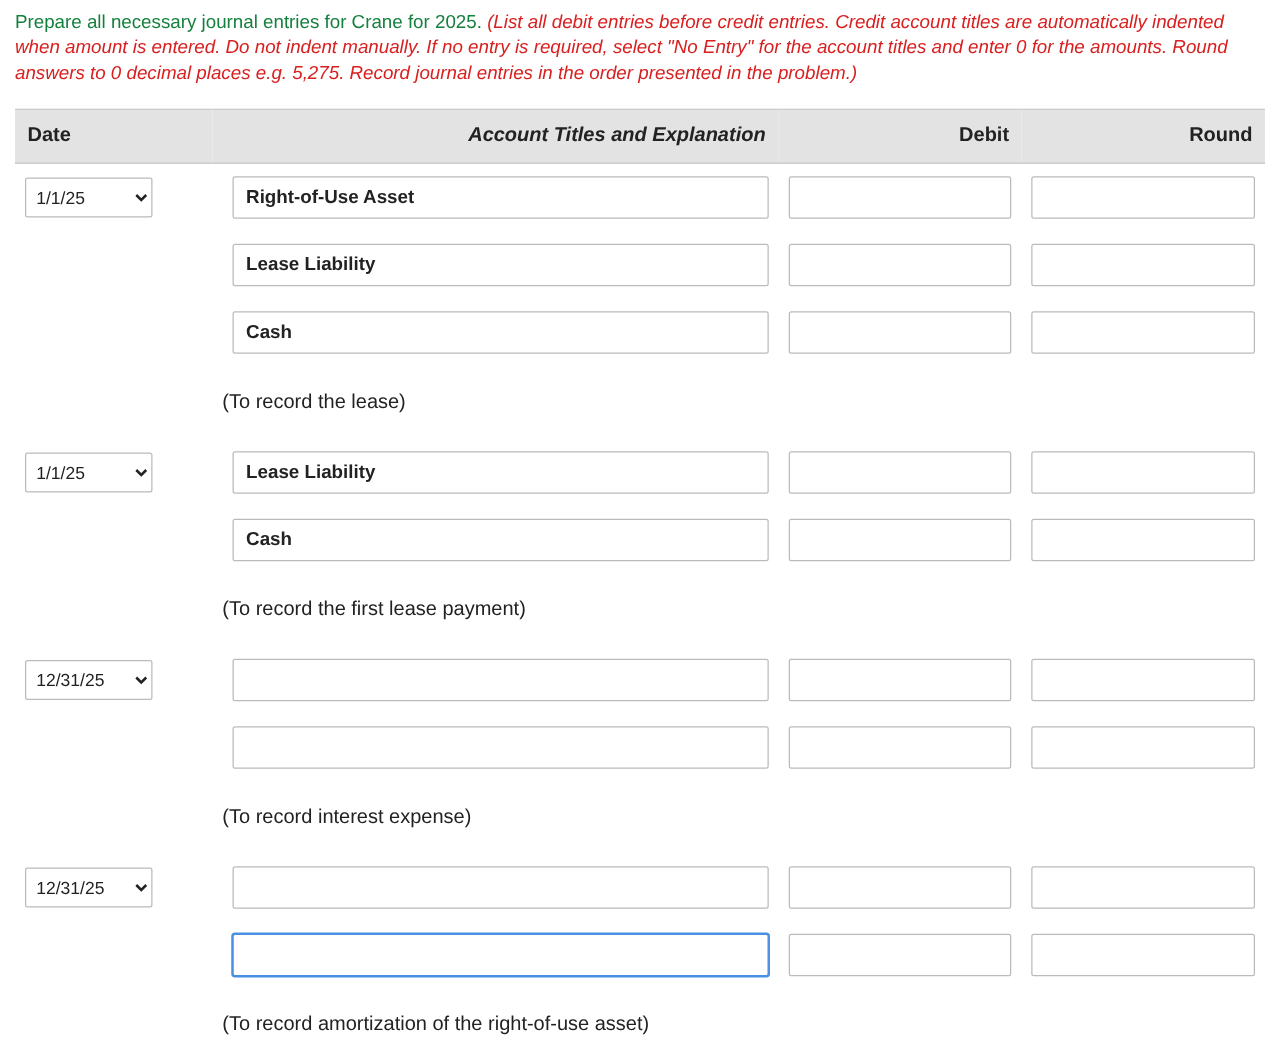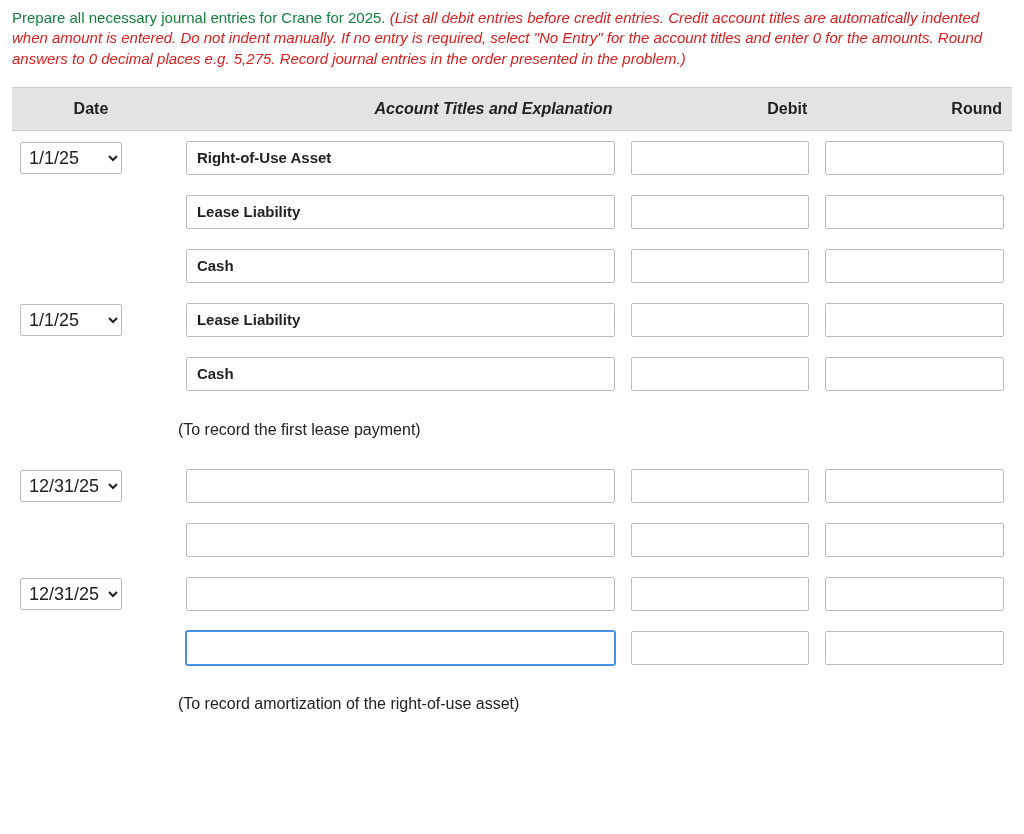--- a/index.html
+++ b/index.html
@@ -21,35 +21,35 @@
   table.jrnl thead th {
     background: #e3e3e3;
     font-weight: bold;
     text-align: right;
     padding: 12px 10px;
     border-top: 1px solid #ccc;
     border-bottom: 1px solid #ccc;
     font-size: 16px;
   }
   table.jrnl thead th.left { text-align: right; padding-left: 8px; font-style: italic; }
-  table.jrnl thead th.date { text-align: center; }
+  table.jrnl thead th.date { text-align: left; }
   table.jrnl td {
     padding: 10px 8px;
     vertical-align: middle;
   }
   .col-date   { width: 150px; }
   .col-acct   { width: 430px; }
   .col-amt    { width: 185px; }
   .col-amt2   { width: 185px; }
   select.date-sel {
     width: 102px;
     height: 32px;
     border: 1px solid #bbb;
     border-radius: 2px;
-    font-size: 18px;
+    font-size: 14px;
     padding: 0 4px;
     background: #fff;
     color: #222;
   }
   input.txt {
     width: 100%;
     height: 34px;
     border: 1px solid #bbb;
     border-radius: 2px;
     padding: 0 10px;
@@ -126,20 +126,28 @@
       <td><input type="text" class="amt" style=""></td>
     </tr>
     <tr>
       <td></td>
       <td class="acct-cell">
           <div class="indent-wrap"><input type="text" class="txt" value="Cash" style=""></div>
         </td>
       <td><input type="text" class="amt" style=""></td>
       <td><input type="text" class="amt" style=""></td>
     </tr>
+    <tr>
+      <td></td>
+      <td class="acct-cell">
+          <div class="explain">(To record the lease)</div>
+        </td>
+      <td></td>
+        <td></td>
+    </tr>
 
     <tr>
       <td class="date-cell">
         <select class="date-sel">
           <option>1/1/25</option>
         </select>
       </td>
       <td class="acct-cell">
           <div class="indent-wrap"><input type="text" class="txt" value="Lease Liability" style=""></div>
         </td>
@@ -175,20 +183,28 @@
       <td><input type="text" class="amt" style=""></td>
       <td><input type="text" class="amt" style=""></td>
     </tr>
     <tr>
       <td></td>
       <td class="acct-cell">
           <div class="indent-wrap"><input type="text" class="txt" value="" style=""></div>
         </td>
       <td><input type="text" class="amt" style=""></td>
       <td><input type="text" class="amt" style=""></td>
+    </tr>
+    <tr>
+      <td></td>
+      <td class="acct-cell">
+          <div class="explain">(To record interest expense)</div>
+        </td>
+      <td></td>
+        <td></td>
     </tr>
 
     <tr>
       <td class="date-cell">
         <select class="date-sel">
           <option>12/31/25</option>
         </select>
       </td>
       <td class="acct-cell">
           <div class="indent-wrap"><input type="text" class="txt" value="" style=""></div>

